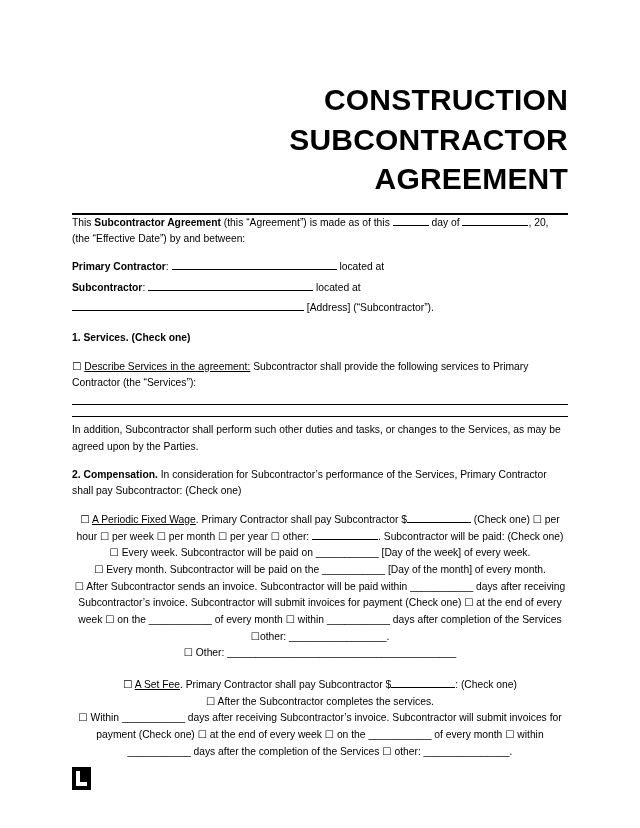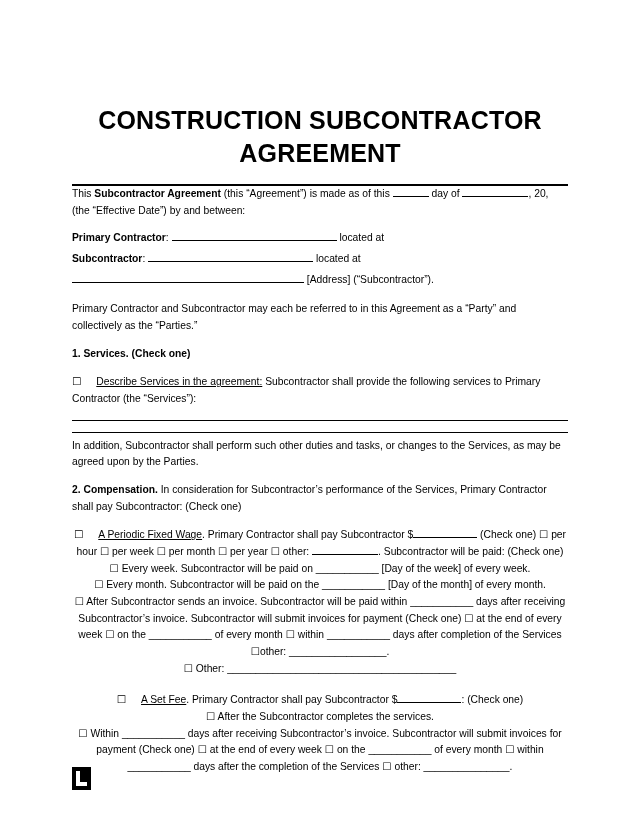--- a/index.html
+++ b/index.html
@@ -17,45 +17,45 @@
   .page {
     position: relative;
     width: 640px;
     height: 828px;
     background: #ffffff;
     box-sizing: border-box;
     padding: 0 72px;
   }
   .doc-title {
     margin: 0;
-    padding-top: 104px;
-    font-size: 25px;
+    padding-top: 80px;
+    font-size: 30px;
     line-height: 1.32;
     font-weight: bold;
-    text-align: center;
+    text-align: right;
     letter-spacing: 0.2px;
   }
   .title-rule {
     margin-top: 14px;
     border-top: 2px solid #000;
     height: 0;
   }
   .body-text {
     font-size: 10.3px;
     line-height: 1.62;
     text-align: left;
   }
   p.para {
     margin: 0 0 11px 0;
   }
   .first-para {
     margin-top: 16px;
   }
   .b { font-weight: bold; }
-  .u { text-decoration: underline; margin-left: 12px; }
+  .u { text-decoration: underline; }
   .ul-line {
     display: inline-block;
     border-bottom: 1px solid #000;
     vertical-align: baseline;
   }
   .fill-short { width: 36px; }
   .fill-med { width: 66px; }
   .fill-name { width: 165px; }
   .fill-amount { width: 64px; }
   .blank-rule {
@@ -117,21 +117,20 @@
 
   <div class="body-text">
 
     <p class="para first-para"><span>This </span><span class="b">Subcontractor Agreement</span><span> (this “Agreement”) is made as of this </span><span class="ul-line fill-short"></span><span> day of </span><span class="ul-line fill-med"></span><span>, 20, (the “Effective Date”) by and between:</span></p>
 
     <p class="party-row"><span class="b">Primary Contractor</span>: <span class="ul-line fill-name"></span><span> located at</span></p>
 
     <p class="party-row" style="margin-top:3px"><span class="b">Subcontractor</span>: <span class="ul-line fill-name"></span><span> located at</span></p>
     <p class="party-row" style="margin-bottom:13px"><span class="ul-line" style="width:232px"></span><span> [Address] (“Subcontractor”).</span></p>
 
-    <p class="para">Primary Contractor and Subcontractor may each be referred to in this Agreement as a “Party” and collectively as the “Parties.”</p>
 
     <p class="para section-head"><span class="b">1. Services.</span><span class="b"> (Check one)</span></p>
 
     <p class="para"><span class="checkbox">☐</span> <span class="u">Describe Services in the agreement:</span><span> Subcontractor shall provide the following services to Primary Contractor (the “Services”):</span></p>
 
     <div class="blank-rule"></div>
     <div class="blank-rule tight"></div>
 
     <p class="para" style="margin-top:1px">In addition, Subcontractor shall perform such other duties and tasks, or changes to the Services, as may be agreed upon by the Parties.</p>
 

